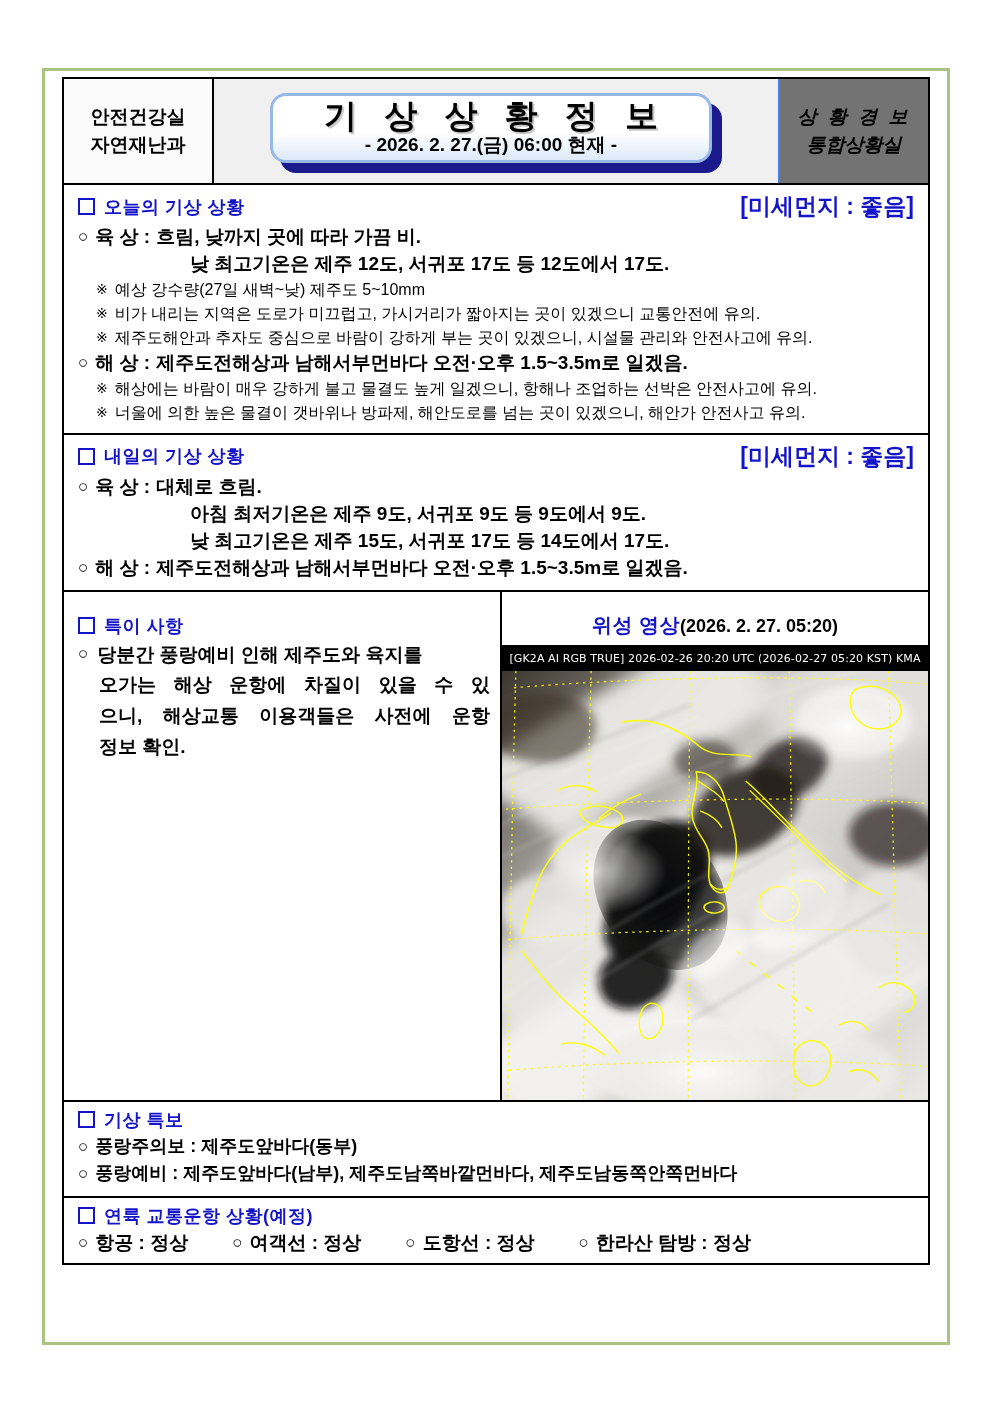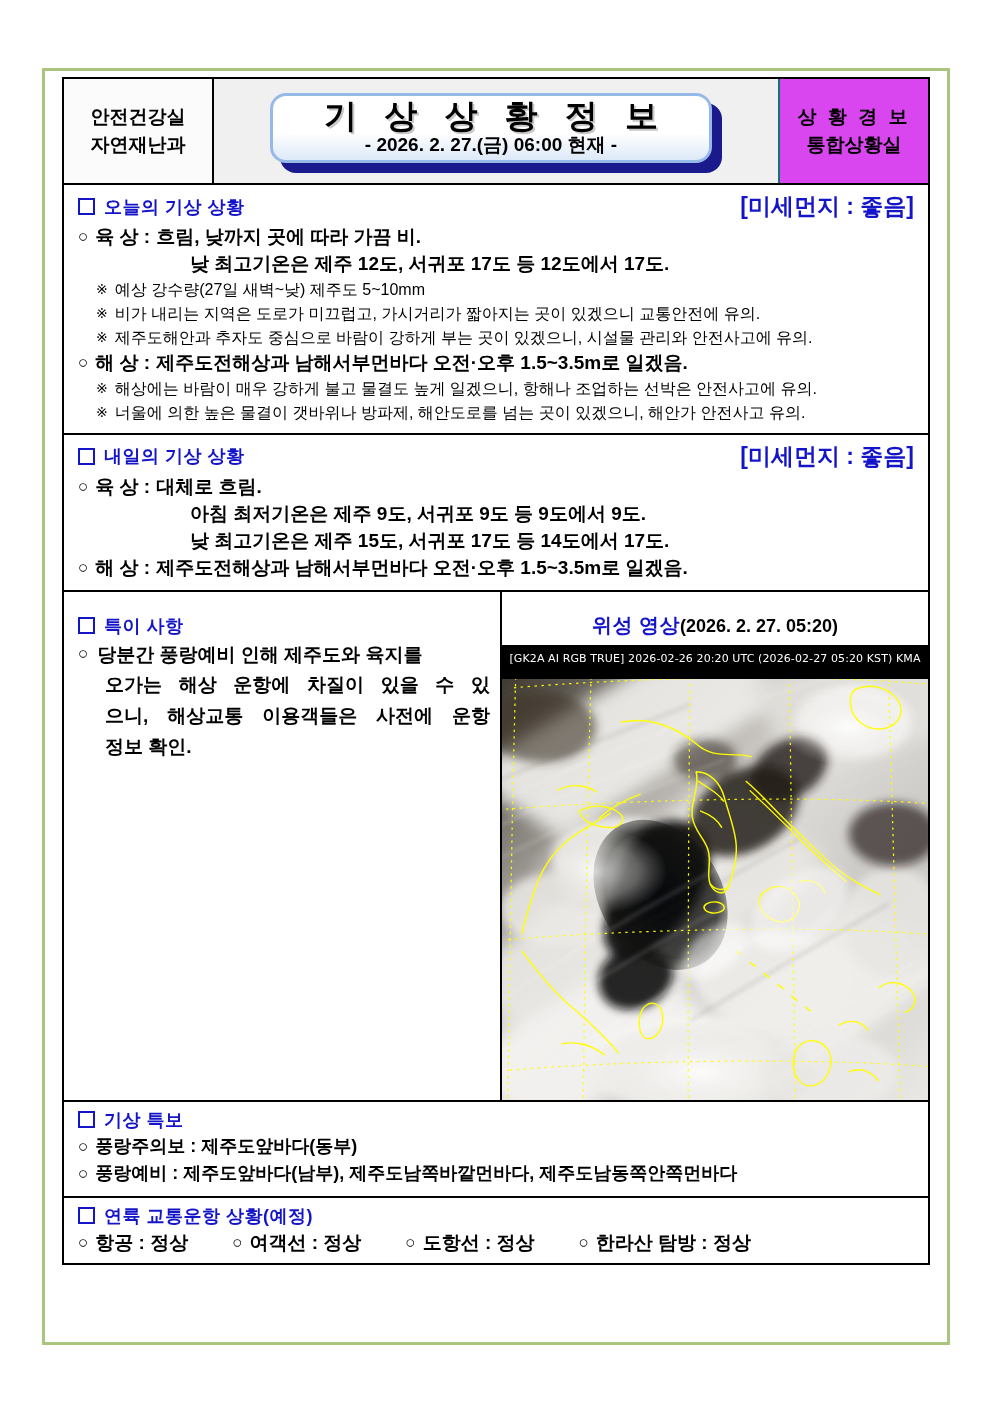--- a/index.html
+++ b/index.html
@@ -56,22 +56,23 @@
     font-weight: bold;
     font-size: 19px;
     letter-spacing: 0px;
     line-height: 1.45;
   }
   .header-cell-left {
     border-right: 2px solid #000000;
     background: #fbfbfb;
   }
   .header-cell-right {
-    border-left: 2px solid #0f766e;
-    background: #d946ef;
+    border-left: 2px solid #3b82f6;
+    background: #737373;
+    font-style: italic;
   }
   .header-cell-left .ln,
   .header-cell-right .ln {
     white-space: nowrap;
   }
   .header-cell-right .ln.spaced {
     letter-spacing: 3px;
   }
   .header-cell-center {
     flex: 1 1 auto;
@@ -255,40 +256,40 @@
   }
   .special-first {
     display: flex;
     align-items: flex-start;
   }
   .special-first .bullet-o {
     margin-right: 9px;
     line-height: 1.6;
   }
   .special-rest {
-    margin-left: 27px;
+    margin-left: 21px;
   }
   .just {
     display: block;
     text-align: justify;
     text-align-last: justify;
     white-space: normal;
   }
 
   
   .sat-wrap {
     position: relative;
     flex: 1 1 auto;
     background: #000000;
     overflow: hidden;
   }
   .sat-caption {
     position: absolute;
     left: 0; right: 0; top: 0;
-    height: 32px;
+    height: 24px;
     line-height: 24px;
     text-align: center;
     color: #ffffff;
     font-size: 11px;
     font-family: "DejaVu Sans", sans-serif;
     letter-spacing: 0.1px;
     z-index: 6;
     background: #000000;
     white-space: nowrap;
   }

